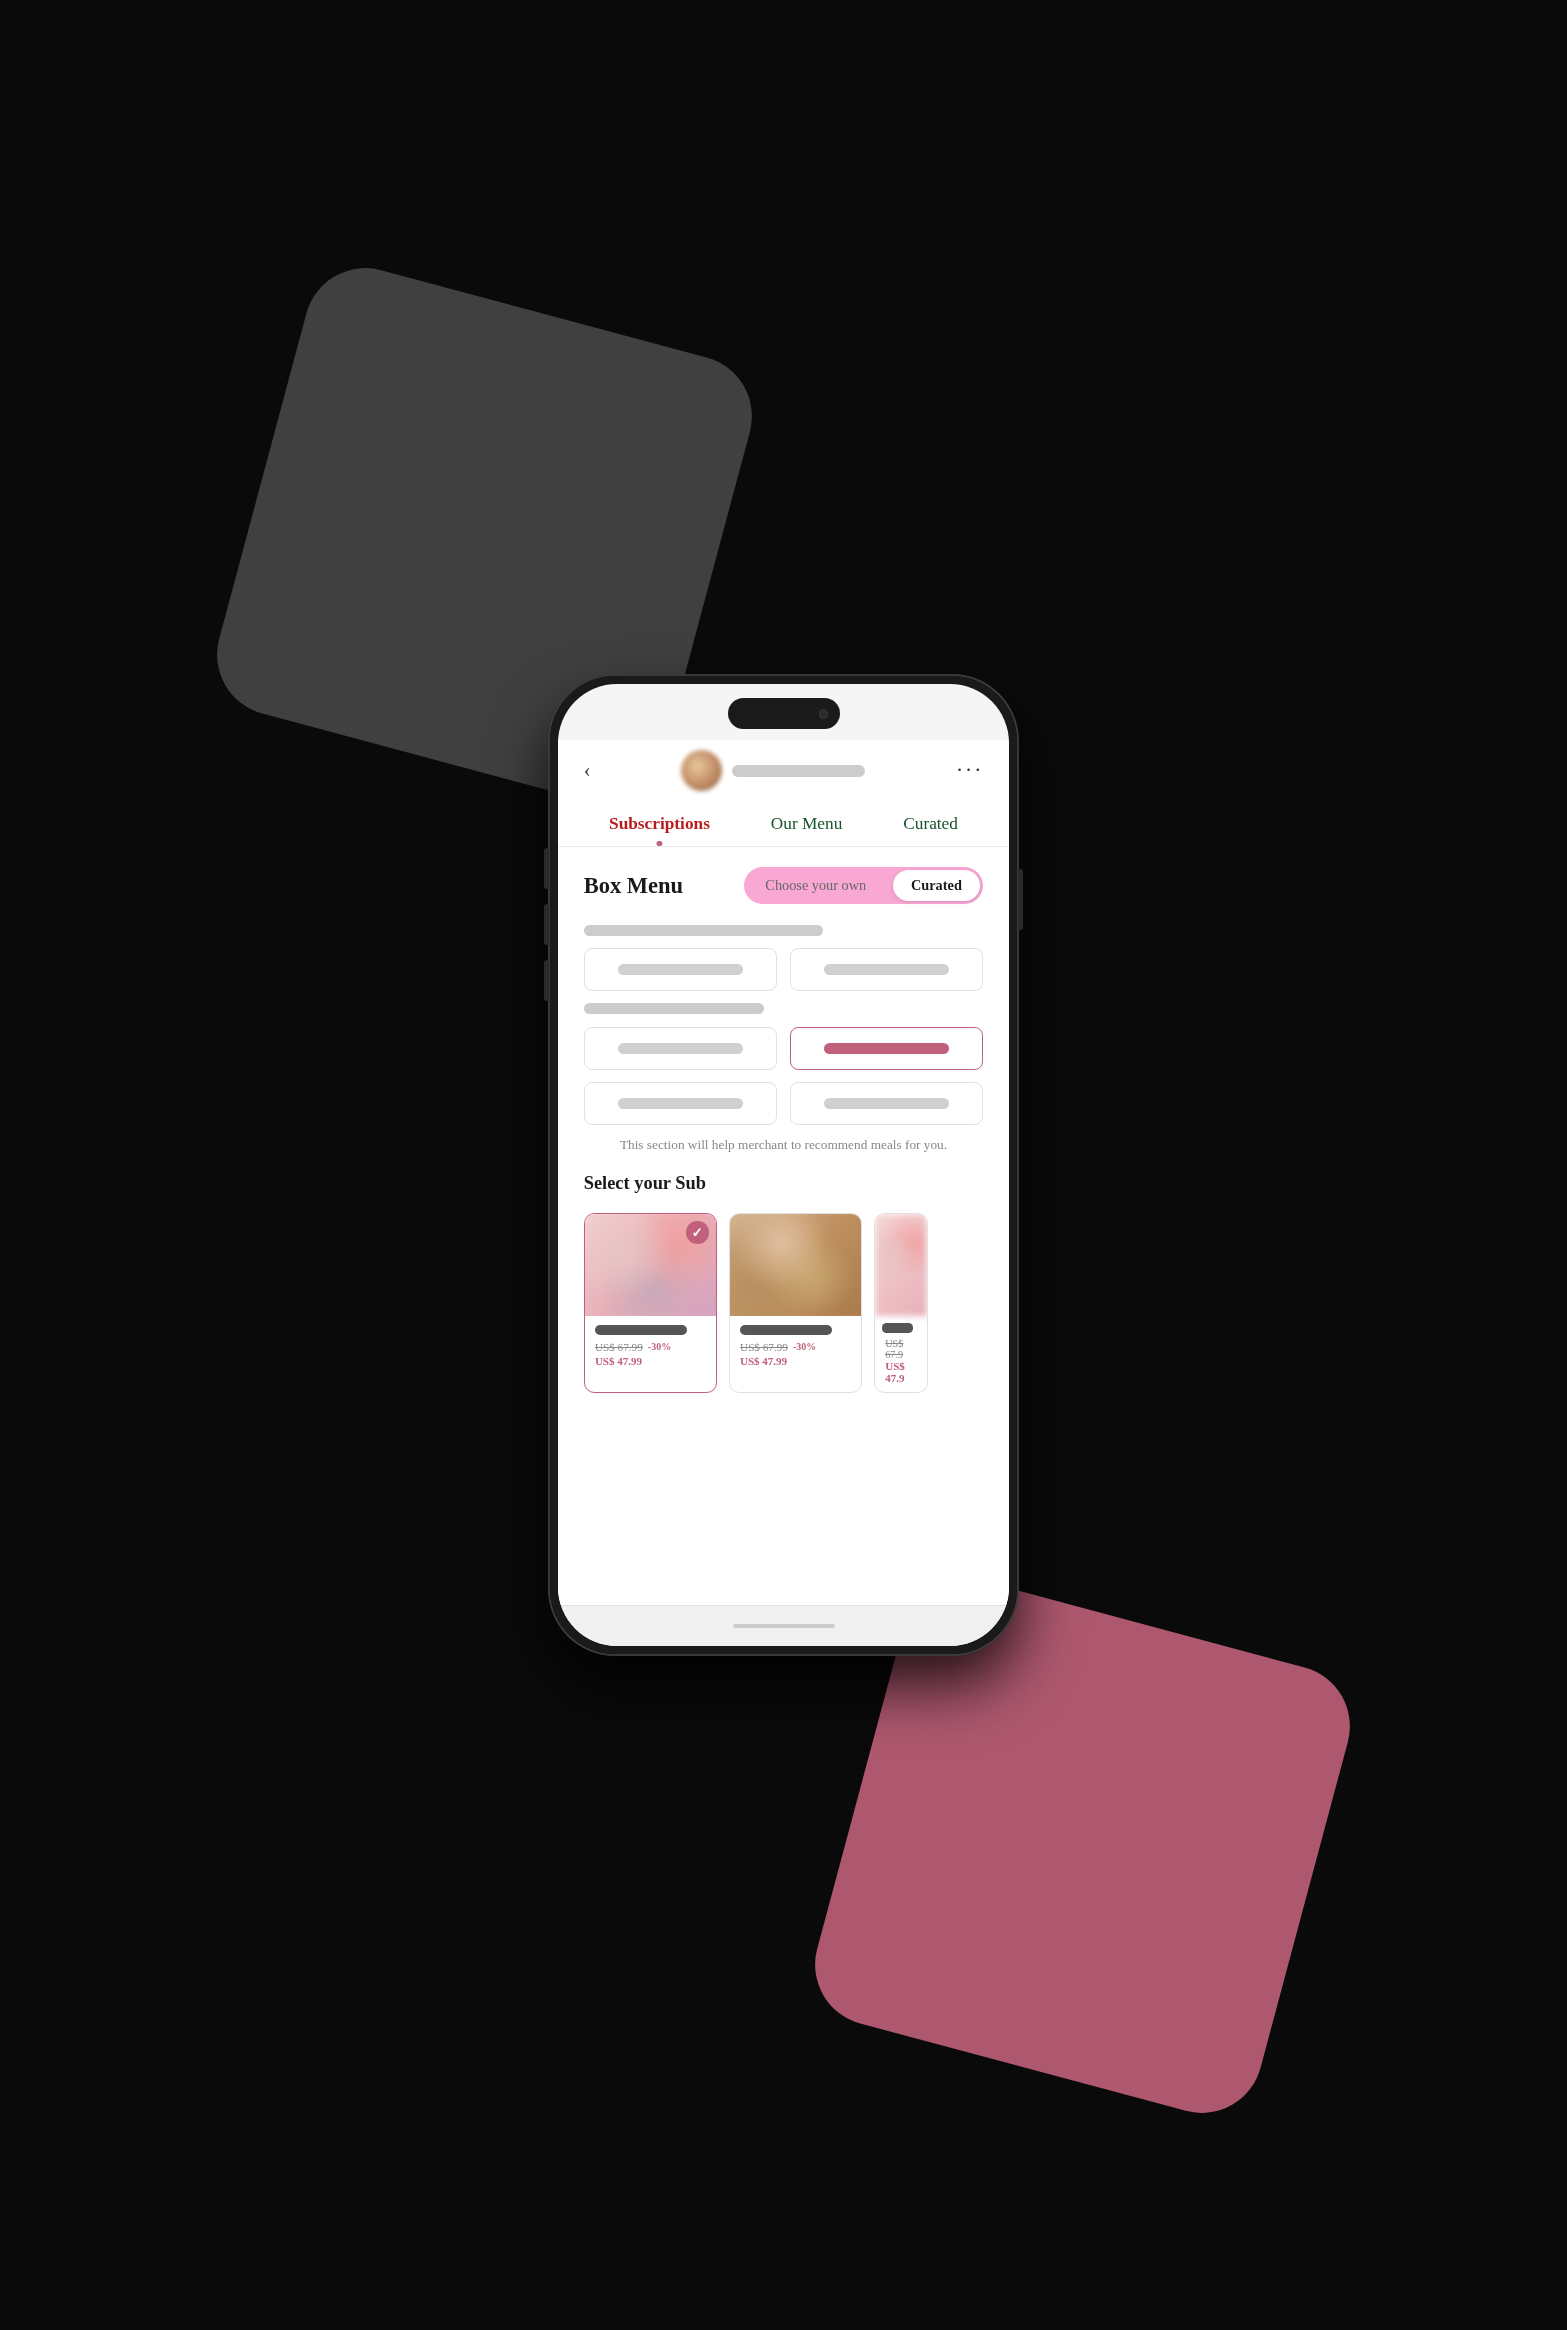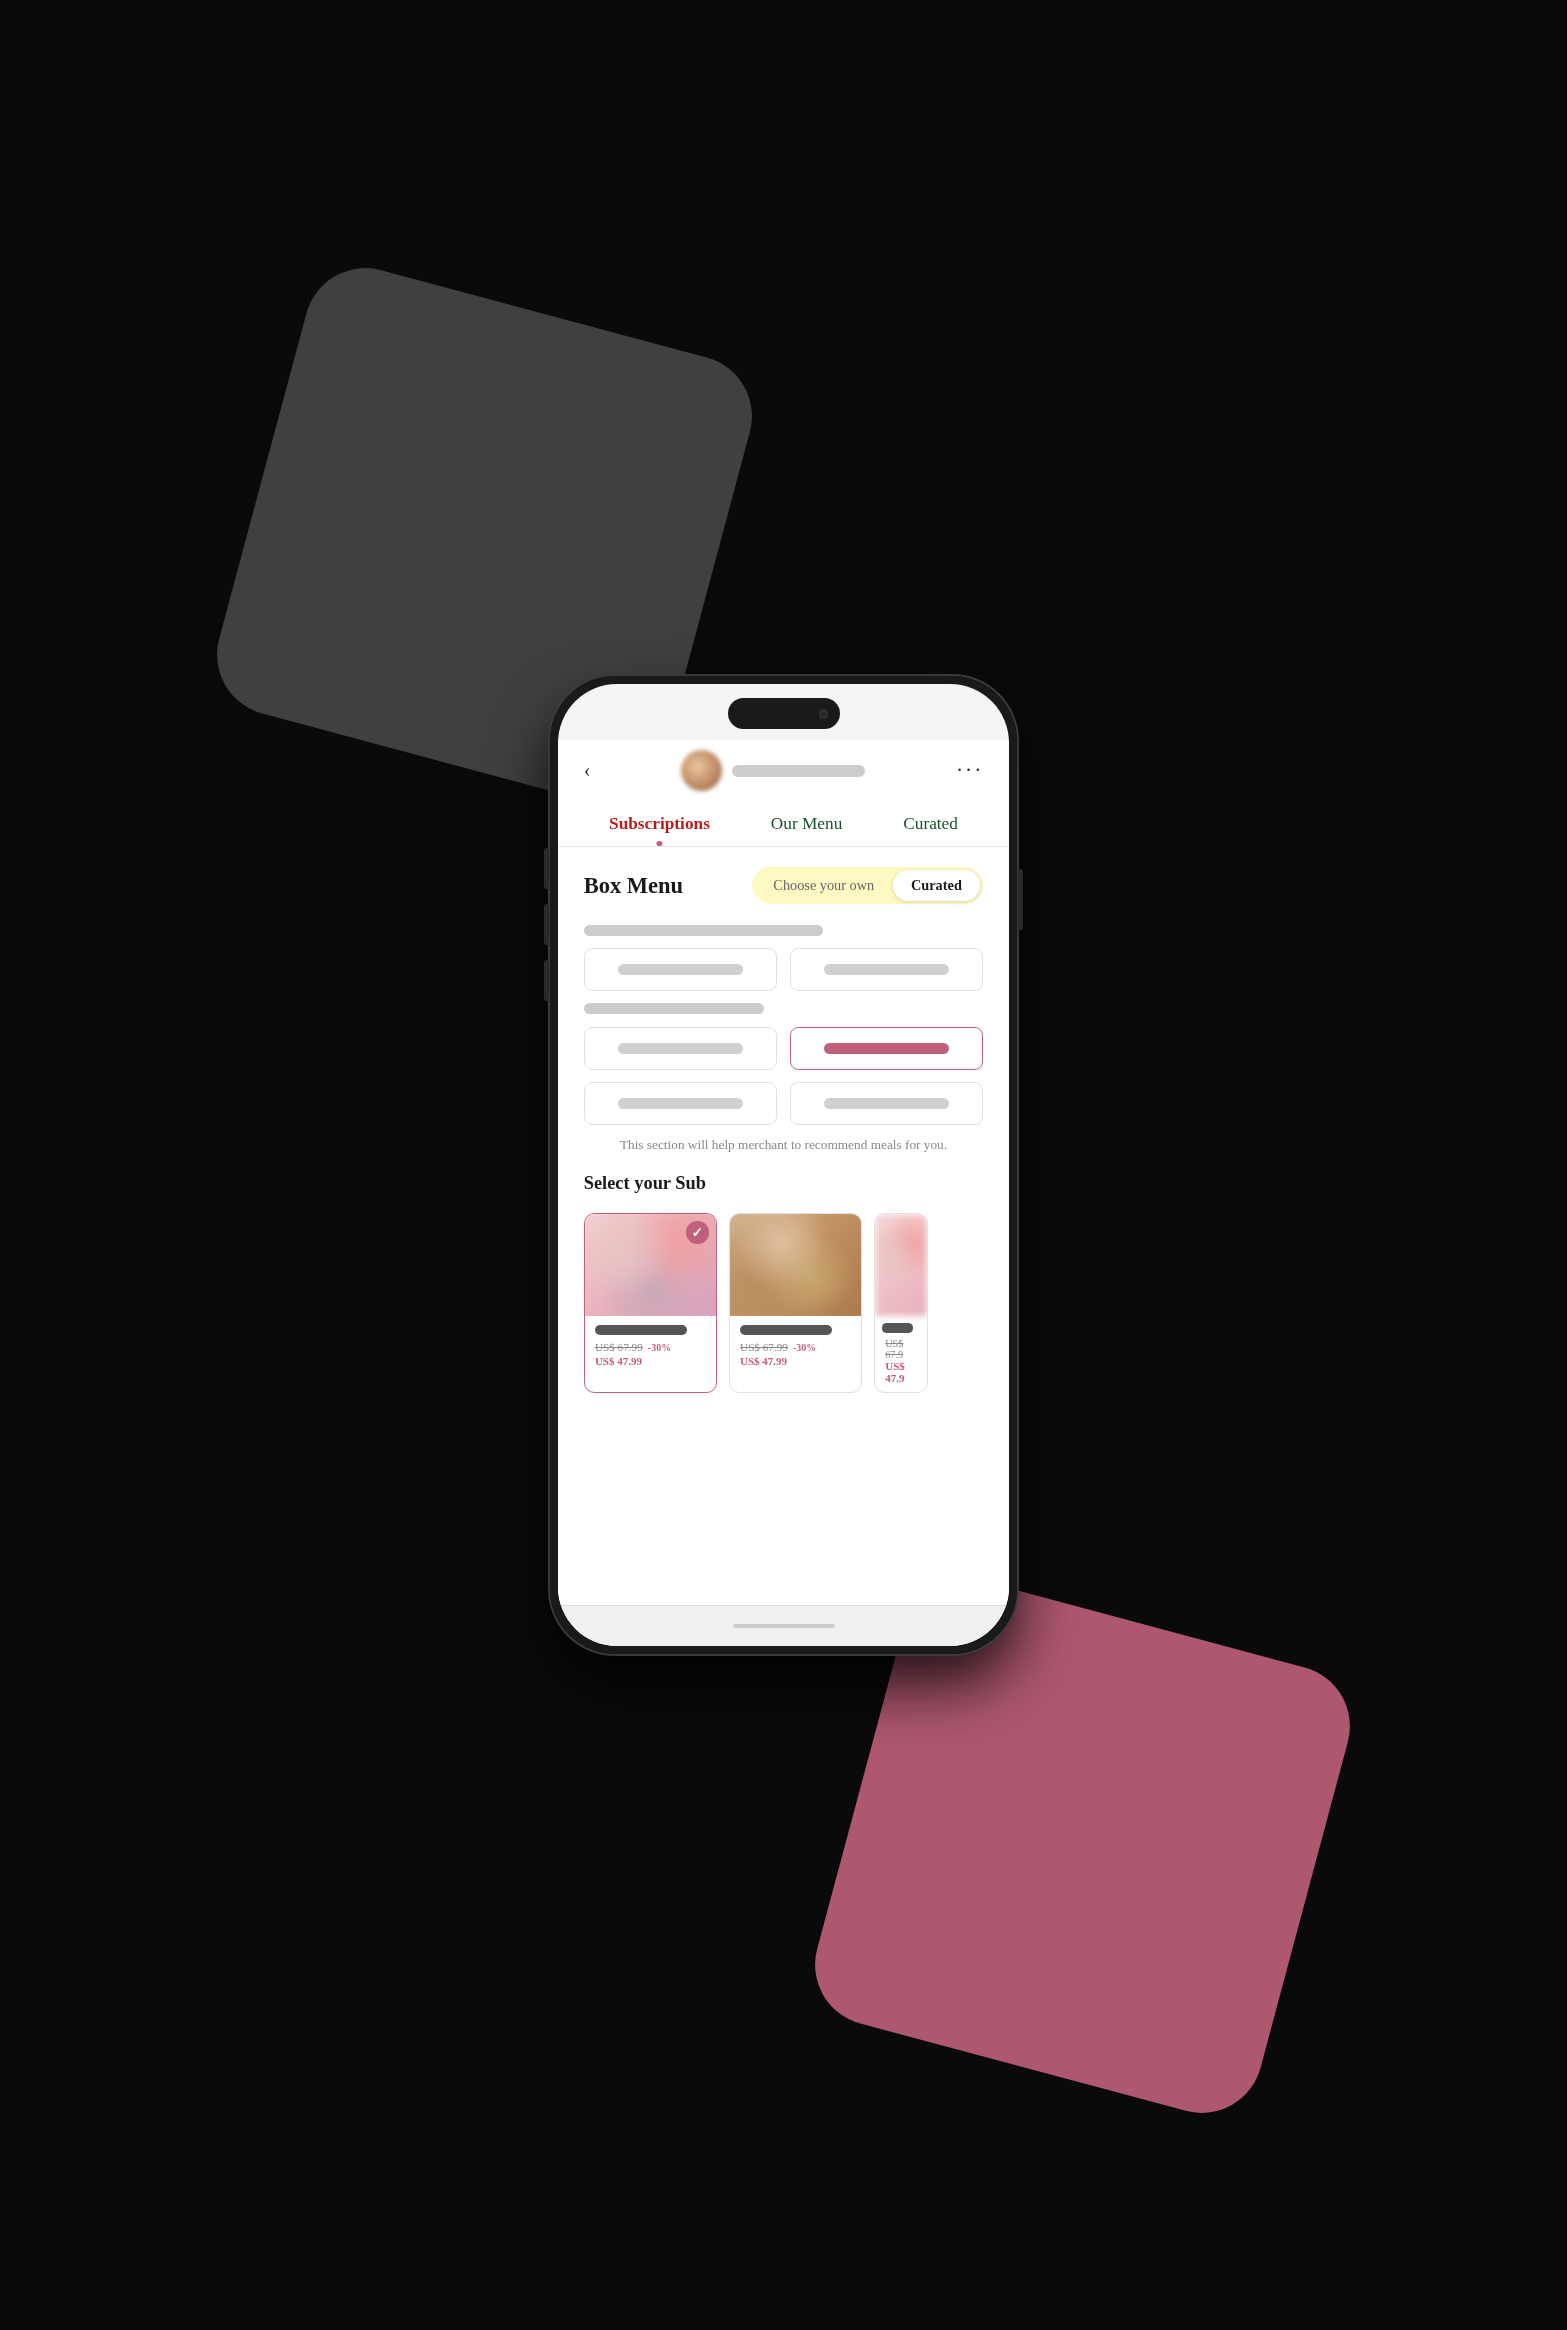--- a/index.html
+++ b/index.html
@@ -228,24 +228,24 @@
 
     .box-type-label {
       font-size: 22.5px;
       font-weight: 700;
       color: #1a1a1a;
     }
 
     .toggle-group {
       display: flex;
       align-items: center;
-      background: #fef9c3;
+      background: #f9a8d4;
       border-radius: 25.5px;
       padding: 3.1px;
-      gap: 0;
+      gap: 8px;
     }
 
     .toggle-option {
       padding: 7.1px 18.4px;
       border-radius: 20.4px;
       font-size: 14.3px;
       cursor: pointer;
     }
 
     .toggle-option.inactive {
@@ -397,21 +397,21 @@
       margin: 8.2px 10.2px 6.1px;
       width: 70%;
     }
 
     .sub-card-pricing {
       padding: 0 10.2px 8.2px;
     }
 
     .price-row {
       display: flex;
-      align-items: flex-end;
+      align-items: center;
       gap: 5.1px;
       margin-bottom: 2px;
     }
 
     .price-original {
       font-size: 11.2px;
       color: #888;
       text-decoration: line-through;
     }
 

